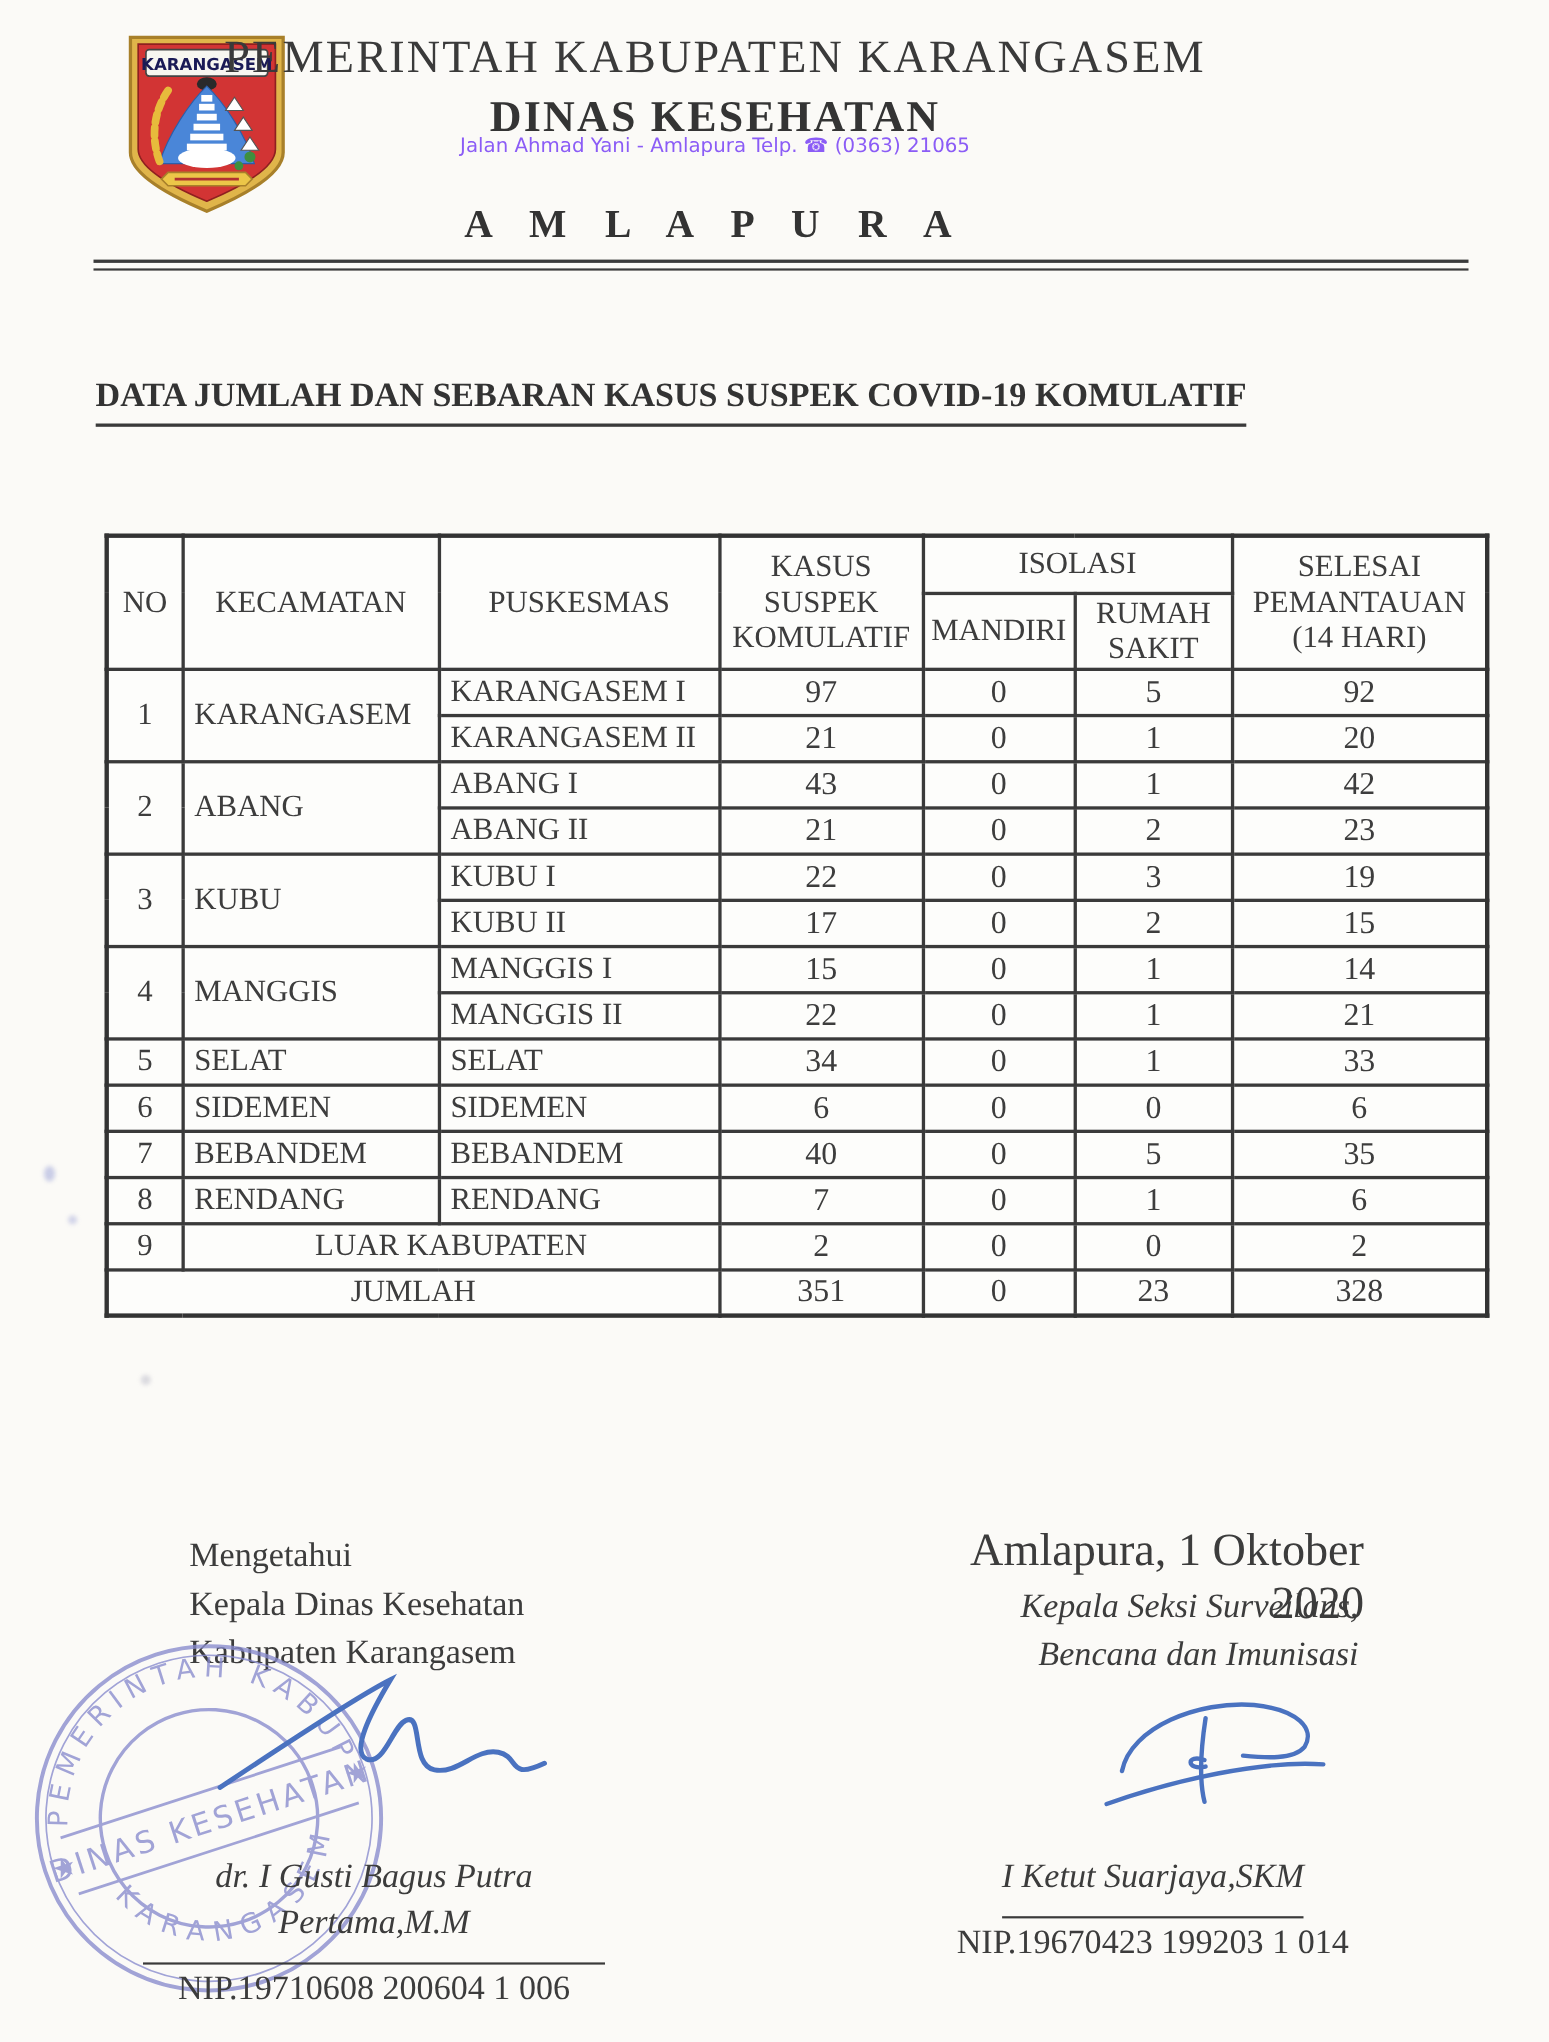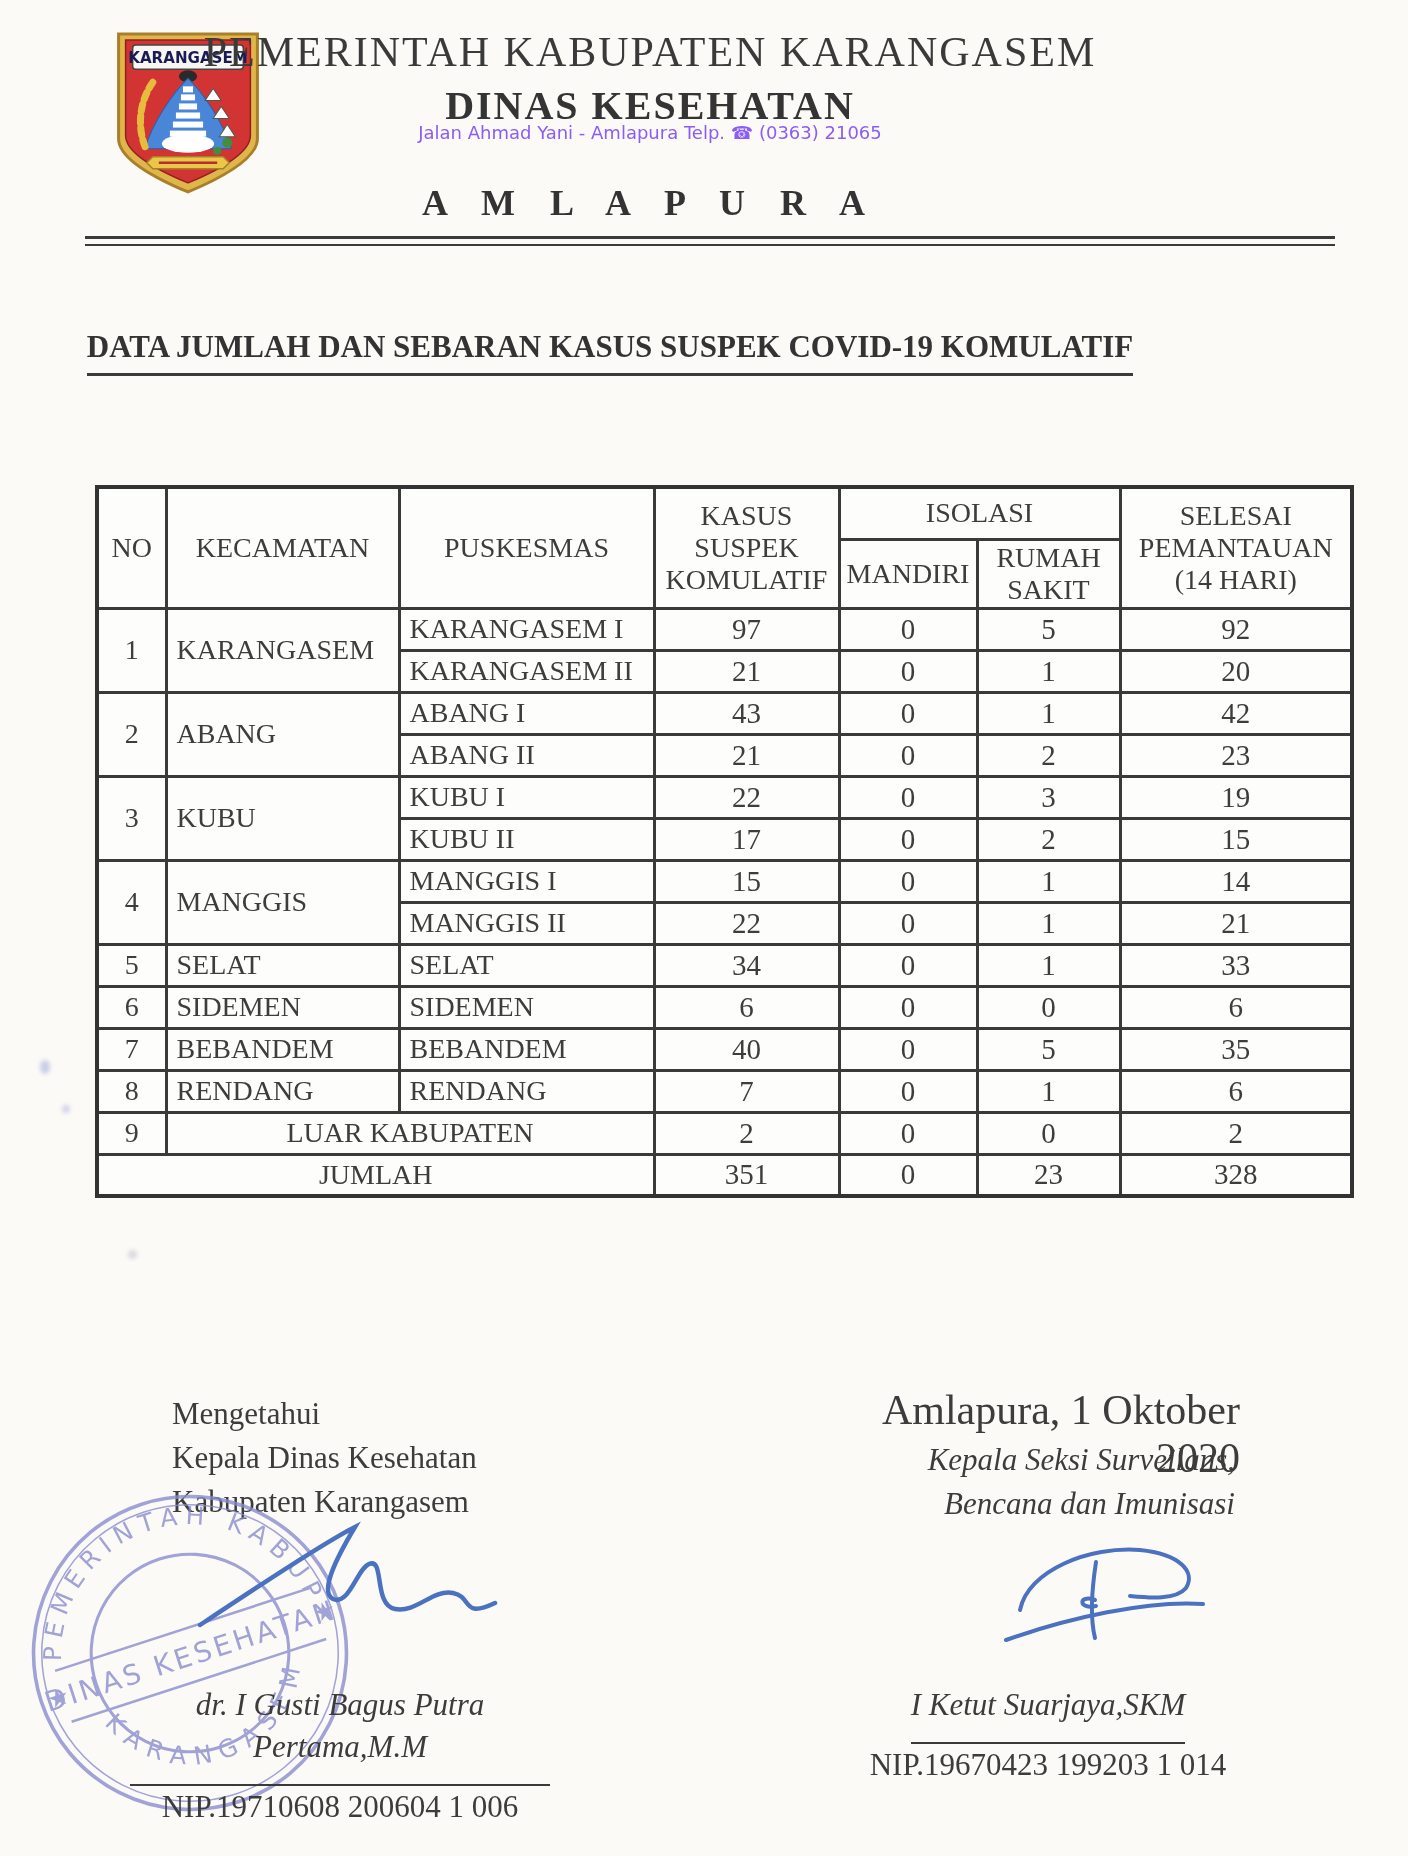--- a/index.html
+++ b/index.html
@@ -17,21 +17,21 @@
   .logo{position:absolute;left:112px;top:30px;width:152px;height:166px;}
   .lh-text{position:absolute;left:180px;top:0;width:940px;text-align:center;}
   .lh-gov{position:absolute;top:28px;width:100%;font-size:42px;letter-spacing:2px;color:#3a3a3a;}
   .lh-dept{position:absolute;top:82px;width:100%;font-size:40px;font-weight:bold;letter-spacing:2px;color:#343434;}
   .lh-addr{position:absolute;top:122px;width:100%;font-size:18px;font-family:"DejaVu Sans",sans-serif;color:#8b5cf6;}
   .lh-city{position:absolute;top:182px;width:100%;font-size:36px;font-weight:bold;letter-spacing:13px;color:#333;}
   .double-rule{position:absolute;left:85px;top:236px;width:1250px;height:5px;
     border-top:3px solid #3b3b3b;border-bottom:2px solid #3b3b3b;}
 
   
-  .doc-title{position:absolute;left:40px;top:322px;width:1140px;text-align:center;
+  .doc-title{position:absolute;left:40px;top:334px;width:1140px;text-align:center;
     font-size:31px;font-weight:bold;color:#333;line-height:50px;}
   .doc-title .u{display:inline-block;border-bottom:3px solid #3a3a3a;padding-bottom:1px;}
 
   
   .tbl-wrap{position:absolute;left:95px;top:485px;}
   table{border-collapse:collapse;table-layout:fixed;width:1255px;background:#fdfdfb;}
   th,td{border:3px solid #3a3a3a;font-weight:normal;font-size:28px;color:#3d3d3d;
     text-align:center;vertical-align:middle;padding:1px 6px;overflow:hidden;}
   table{border:4px solid #333;}
   thead tr:first-child{height:52px;}

